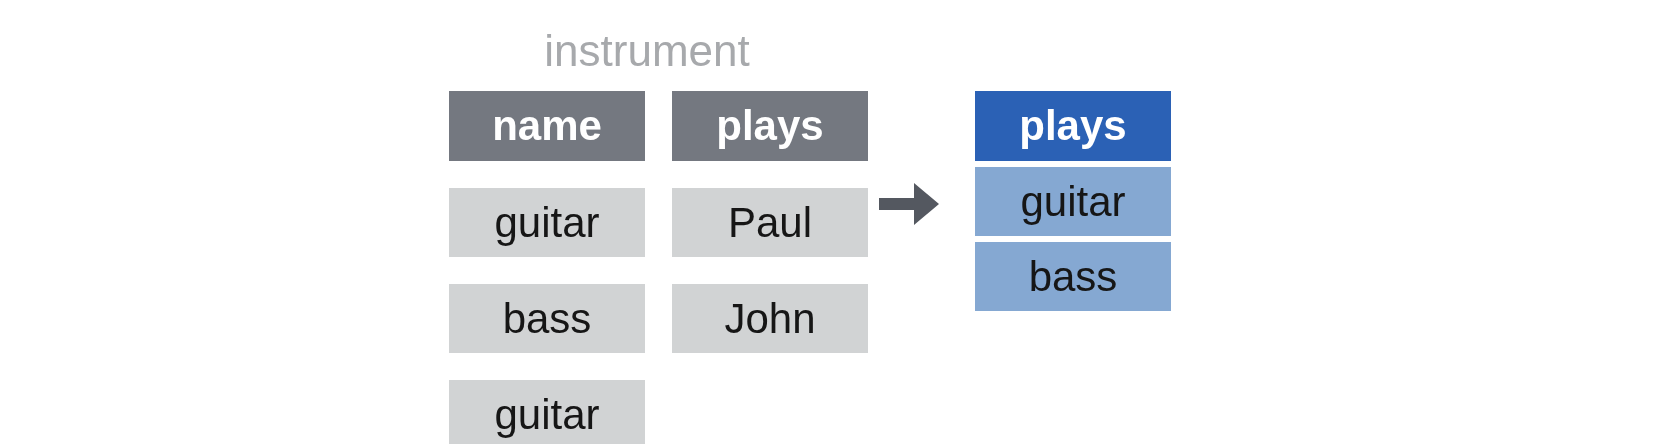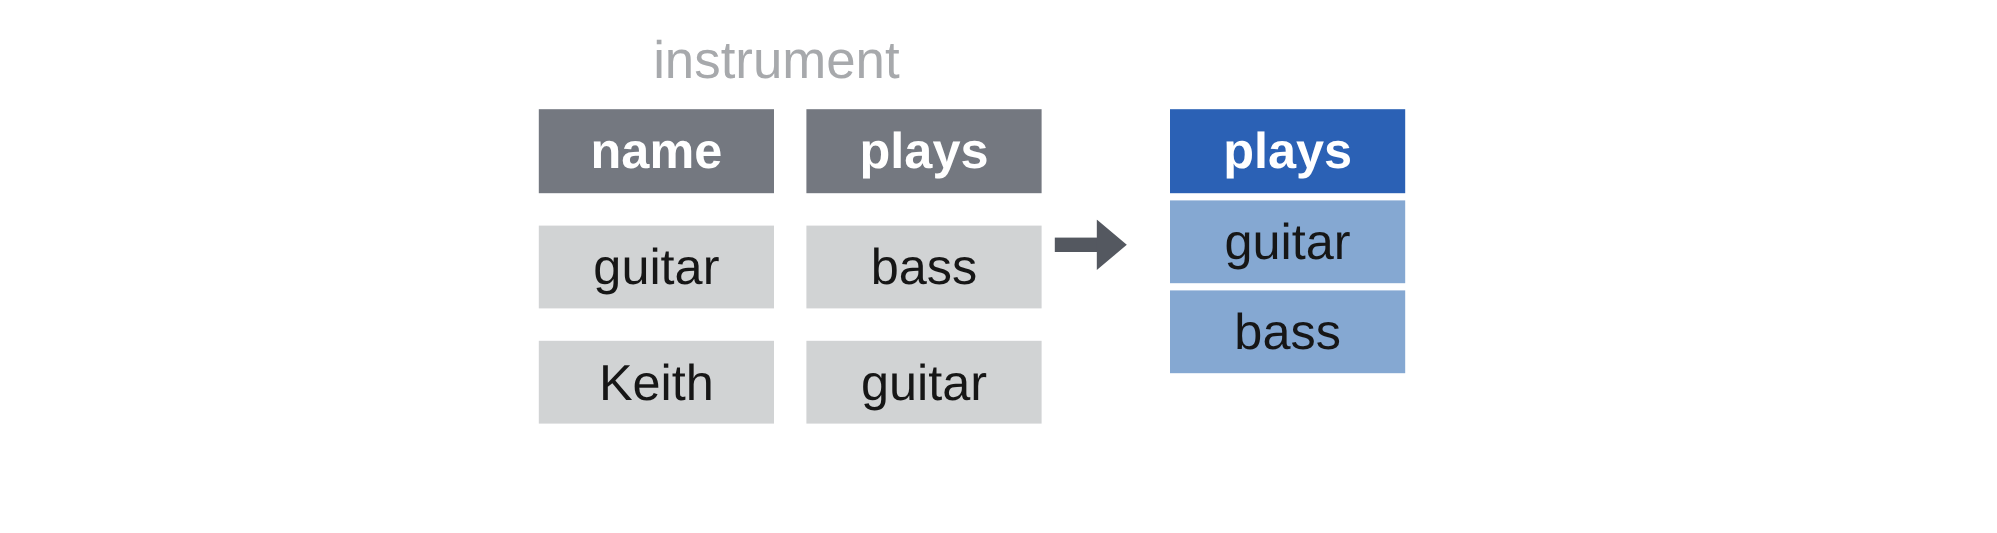--- a/index.html
+++ b/index.html
@@ -94,23 +94,24 @@
 <div class="stage">
 
   <div class="table-title">instrument</div>
 
   <div class="grid src">
     <div class="cell header">name</div>
     <div class="cell header">plays</div>
 
     <div class="cell">guitar</div>
 
+    <div class="cell">Paul</div>
     <div class="cell">bass</div>
 
-    <div class="cell">Keith</div>
+    <div class="cell">John</div>
     <div class="cell">guitar</div>
   </div>
 
   <svg class="arrow-icon" viewBox="0 0 62 42" xmlns="http://www.w3.org/2000/svg">
     <rect class="shape" x="1" y="15" width="37" height="12"></rect>
     <polygon class="shape" points="36,0 61,21 36,42"></polygon>
   </svg>
 
   <div class="grid res">
     <div class="cell header">plays</div>

